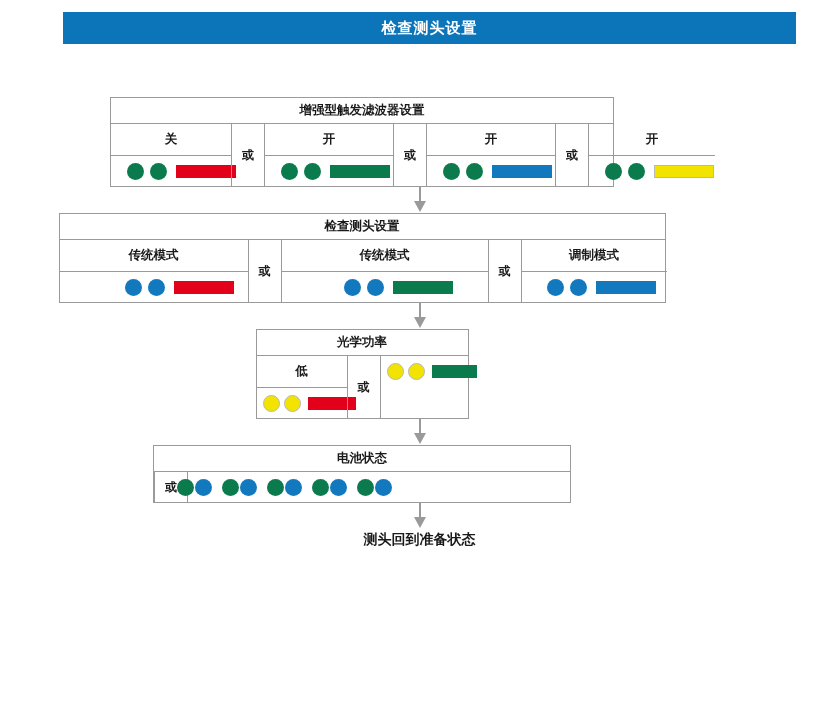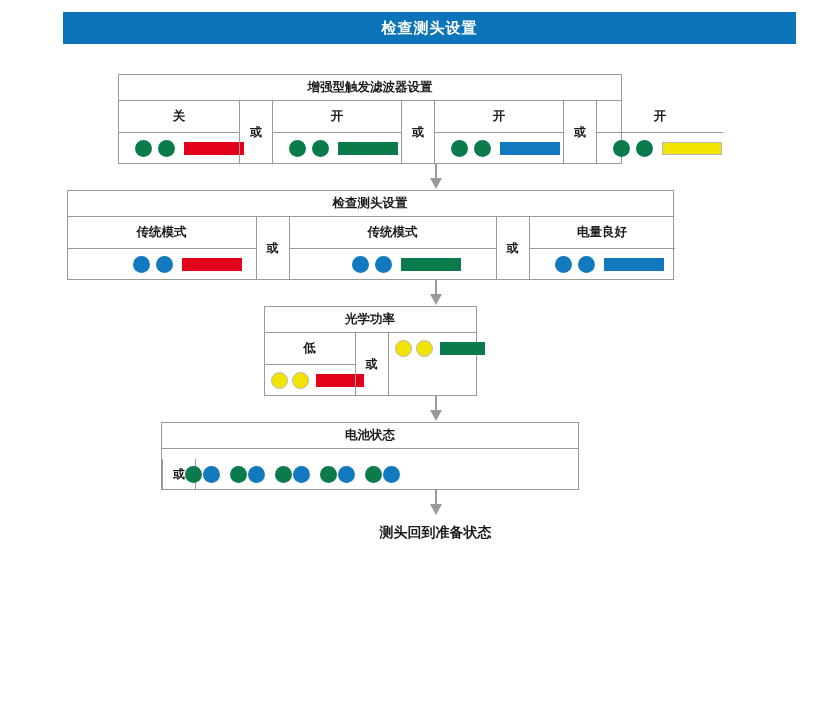--- a/index.html
+++ b/index.html
@@ -37,23 +37,22 @@
     font-size: 15px;
     font-weight: bold;
     letter-spacing: 1px;
     line-height: 1;
   }
 
   
   .flow {
     position: absolute;
     left: 0;
-    top: 74px;
+    top: 97px;
     width: 724px;
-    padding-left: 16px;
   }
 
   .stage {
     display: flex;
     justify-content: center;
   }
 
   .panel {
     border: 1px solid #9a9a9a;
     background: #ffffff;
@@ -161,21 +160,21 @@
   }
   .arrow svg { display: block; }
 
   
   .footer-text {
     width: 839px;
     text-align: center;
     font-size: 14px;
     font-weight: bold;
     color: #1a1a1a;
-    margin-top: 8px;
+    margin-top: 2px;
   }
 </style>
 </head>
 <body>
 
 <div id="page">
 
   <div class="header-bar">
     <div class="header-title">检查测头设置</div>
   </div>
@@ -261,21 +260,21 @@
             <div class="option-leds" style="padding-left:62px;">
               <span class="led-dot blue"></span>
               <span class="led-dot blue"></span>
               <span class="led-bar green"></span>
             </div>
           </div>
 
           <div class="or-col">或</div>
 
           <div class="option-col" style="width:145px;flex:0 0 145px;">
-            <div class="option-label">电量良好</div>
+            <div class="option-label">调制模式</div>
             <div class="option-leds" style="padding-left:25px;">
               <span class="led-dot blue"></span>
               <span class="led-dot blue"></span>
               <span class="led-bar blue"></span>
             </div>
           </div>
 
         </div>
       </div>
     </div>
@@ -316,21 +315,21 @@
     </div>
 
     <div class="arrow">
       <svg width="16" height="26" viewBox="0 0 16 26" aria-hidden="true">
         <line x1="8" y1="0" x2="8" y2="15" stroke="#9a9a9a" stroke-width="2"></line>
         <polygon points="2,14 14,14 8,25" fill="#9a9a9a"></polygon>
       </svg>
     </div>
 
     <div class="stage">
-      <div class="panel" style="width:418px;gap:10px;">
+      <div class="panel" style="width:418px;">
         <div class="panel-title">电池状态</div>
         <div class="panel-body">
 
 
           <div class="or-col">或</div>
 
           <div class="option-col" style="width:192px;flex:0 0 192px;">
             <div class="battery-leds low">
               <span class="battery-pair">
                 <span class="led-dot green"></span>

